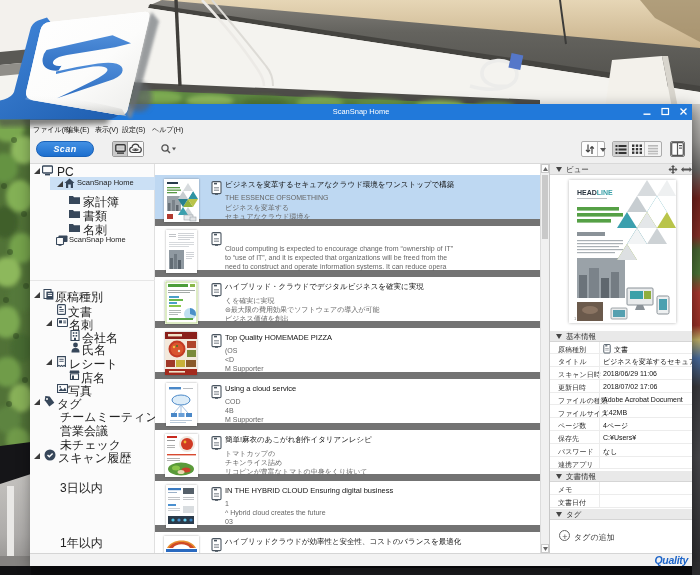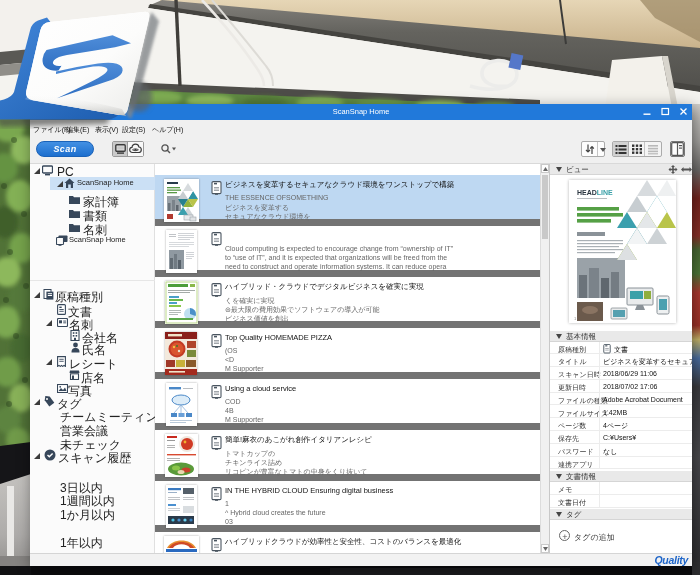--- a/index.html
+++ b/index.html
@@ -399,26 +399,20 @@
     <div class="trow" style="left:0;top:285px;width:125px">
       <div class="tri" style="left:4px;top:4px"></div>
       <svg class="abs" style="left:14px;top:0px" width="12" height="12" viewBox="0 0 12 12">
             <circle cx="6" cy="6" r="5.5" fill="#37475a"></circle>
             <path d="M3.5 6 L5.3 7.8 L8.6 4.4" fill="none" stroke="#fff" stroke-width="1.4"></path>
           </svg>
       <span class="lbl" style="left:28px">スキャン履歴</span>
     </div>
     <div class="trow" style="left:0;top:315px;width:125px">
           <span class="lbl" style="left:30px">3日以内</span>
-        </div>
-    <div class="trow" style="left:0;top:328px;width:125px">
-          <span class="lbl" style="left:30px">1週間以内</span>
-        </div>
-    <div class="trow" style="left:0;top:342px;width:125px">
-          <span class="lbl" style="left:30px">1か月以内</span>
         </div>
     <div class="trow" style="left:0;top:370px;width:125px">
           <span class="lbl" style="left:30px">1年以内</span>
         </div>
   </div>
   <div id="list">
     <div class="item sel" style="top:11px">
       <svg class="thumb" style="left:9px" width="35" height="43" viewBox="0 0 35 43">
             <rect width="35" height="43" fill="#fff"></rect>
             <rect x="3" y="3" width="11" height="2" fill="#273a4a"></rect>

